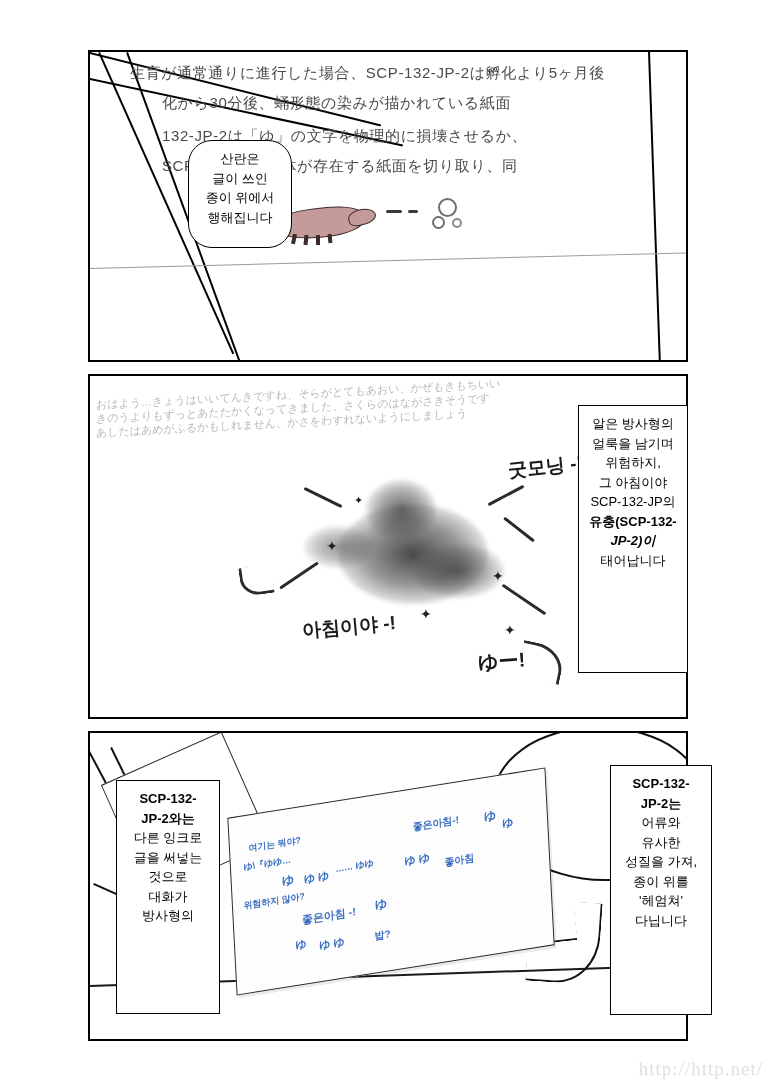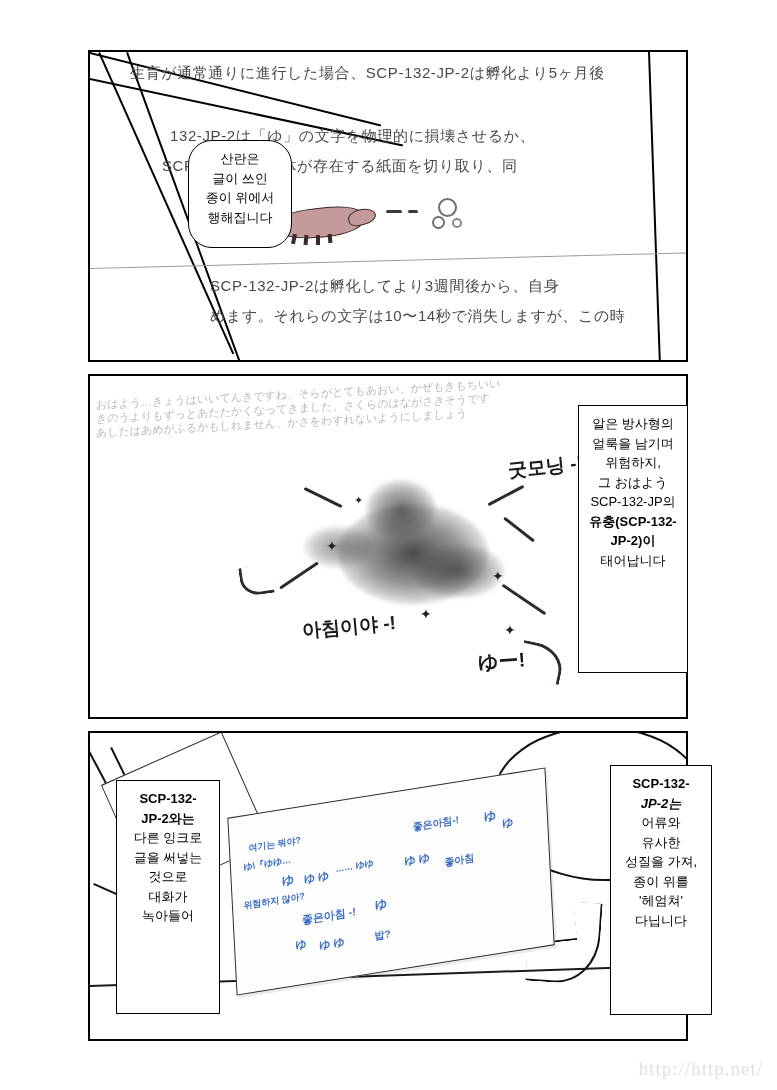--- a/index.html
+++ b/index.html
@@ -38,21 +38,21 @@
   .jp-text {
     position: absolute;
     font-family: "Liberation Sans", sans-serif;
     color: #4a4a4a;
     font-size: 15px;
     letter-spacing: 0.6px;
     white-space: nowrap;
   }
   #jp1 { left: 40px;  top: 12px; }
   #jp2 { left: 72px;  top: 42px; }
-  #jp3 { left: 80px;  top: 75px; }
+  #jp3 { left: 72px;  top: 75px; }
   #jp4 { left: 72px;  top: 105px; }
   #jp5 { left: 120px; top: 225px; }
   #jp6 { left: 120px; top: 255px; }
   #jp7 { left: 120px; top: 283px; }
 
   
   .p1-line {
     position: absolute;
     background: #000;
     transform-origin: 0 0;
@@ -171,24 +171,23 @@
   <div class="panel" id="panel1">
 
     <div class="p1-line" style="left:0px; top:0px; width:300px; height:2px; transform:rotate(14deg);"></div>
     <div class="p1-line" style="left:0px; top:26px; width:320px; height:2px; transform:rotate(12deg);"></div>
     <div class="p1-line" style="left:10px; top:0px; width:330px; height:2px; transform:rotate(66deg);"></div>
     <div class="p1-line" style="left:38px; top:0px; width:330px; height:2px; transform:rotate(70deg);"></div>
     <div class="p1-line" style="left:560px; top:0px; width:330px; height:2px; transform:rotate(88deg);"></div>
     <div class="p1-line" style="left:0px; top:216px; width:600px; height:1.4px; transform:rotate(-1.5deg); background:#9b9b9b;"></div>
 
     <div class="jp-text" id="jp1">生育が通常通りに進行した場合、SCP-132-JP-2は孵化より5ヶ月後</div>
+    <div class="jp-text" id="jp2">化から30分後、蛹形態の染みが描かれている紙面</div>
     <div class="jp-text" id="jp3">132-JP-2は「ゆ」の文字を物理的に損壊させるか、</div>
     <div class="jp-text" id="jp4">SCP-132-JP-2個体が存在する紙面を切り取り、同</div>
-    <div class="jp-text" id="jp5">SCP-132-JP-2は孵化してより3週間後から、自身</div>
-    <div class="jp-text" id="jp6">めます。それらの文字は10〜14秒で消失しますが、この時</div>
 
     <div style="position:absolute; left:172px; top:148px; width:120px; height:48px;">
       <div style="position:absolute; left:10px; top:8px; width:90px; height:28px; background:#c49a9a; border:1.6px solid #3a2a2a; border-radius:48% 40% 45% 55%; transform:rotate(-6deg);"></div>
       <div style="position:absolute; left:86px; top:9px; width:26px; height:14px; background:#c49a9a; border:1.6px solid #3a2a2a; border-radius:50% 60% 50% 40%; transform:rotate(-14deg);"></div>
       <div style="position:absolute; left:4px; top:30px; width:16px; height:2px; background:#3a2a2a; transform:rotate(22deg);"></div>
       <div style="position:absolute; left:2px; top:24px; width:18px; height:2px; background:#3a2a2a; transform:rotate(6deg);"></div>
       <div style="position:absolute; left:30px; top:34px; width:4px; height:10px; background:#3a2a2a; transform:rotate(12deg);"></div>
       <div style="position:absolute; left:42px; top:35px; width:4px; height:10px; background:#3a2a2a; transform:rotate(6deg);"></div>
       <div style="position:absolute; left:54px; top:35px; width:4px; height:10px; background:#3a2a2a; transform:rotate(0deg);"></div>
       <div style="position:absolute; left:66px; top:34px; width:4px; height:9px; background:#3a2a2a; transform:rotate(-6deg);"></div>
@@ -239,24 +238,24 @@
     <div class="hw" id="hw1" style="left:418px; top:78px; font-size:19px; transform:rotate(-6deg);">굿모닝 -!</div>
     <div class="hw" id="hw2" style="left:212px; top:238px; font-size:19px; transform:rotate(-5deg);">아침이야 -!</div>
     <div class="hw" id="hw3" style="left:388px; top:272px; font-size:20px; transform:rotate(-4deg);">ゆー!</div>
 
   </div>
 
   <div class="callout thin" id="c4">
     <div>알은 방사형의</div>
     <div>얼룩을 남기며</div>
     <div>위험하지,</div>
-    <div>그 おはよう</div>
+    <div>그 아침이야</div>
     <div style="font-weight:normal;">SCP-132-JP의</div>
     <div style="font-weight:bold;">유충(SCP-132-</div>
-    <div style="font-weight:bold;">JP-2)이</div>
+    <div style="font-weight:bold;font-style:italic;">JP-2)이</div>
     <div>태어납니다</div>
   </div>
 
   <div class="panel" id="panel3">
 
     <div class="p3-line" style="left:0px; top:18px; width:120px; height:2px; transform:rotate(62deg);"></div>
     <div class="p3-line" style="left:22px; top:14px; width:130px; height:2px; transform:rotate(64deg);"></div>
     <div class="p3-line" style="left:4px; top:150px; width:70px; height:2px; transform:rotate(24deg);"></div>
     <div class="p3-line" style="left:0px; top:252px; width:600px; height:2px; transform:rotate(-2deg); background:#1a1a1a;"></div>
 
@@ -288,26 +287,26 @@
     </div>
   </div>
 
   <div class="callout thin" id="c5">
     <div style="font-weight:bold;">SCP-132-</div>
     <div style="font-weight:bold;">JP-2와는</div>
     <div>다른 잉크로</div>
     <div>글을 써넣는</div>
     <div>것으로</div>
     <div>대화가</div>
-    <div>녹아들어</div>
+    <div>방사형의</div>
   </div>
 
   <div class="callout thin" id="c6">
     <div style="font-weight:bold;">SCP-132-</div>
-    <div style="font-weight:bold;font-style:italic;">JP-2는</div>
+    <div style="font-weight:bold;">JP-2는</div>
     <div>어류와</div>
     <div>유사한</div>
     <div>성질을 가져,</div>
     <div>종이 위를</div>
     <div>'헤엄쳐'</div>
     <div>다닙니다</div>
   </div>
 
   <div id="watermark">http://http.net/</div>
 </div>

